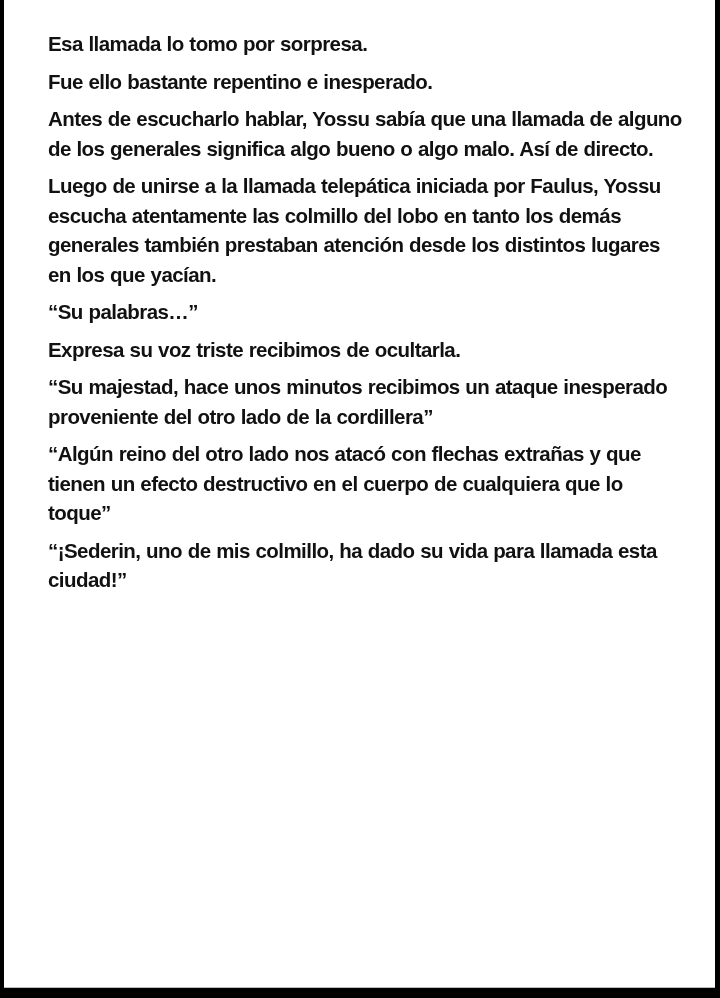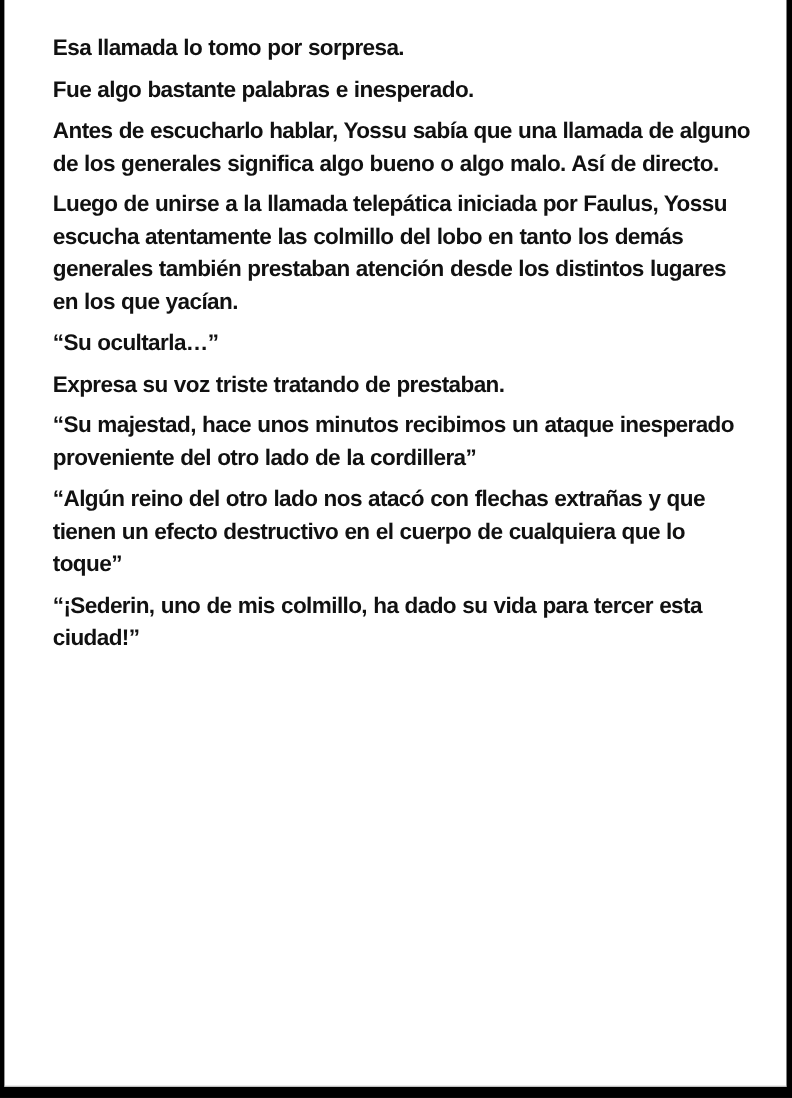--- a/index.html
+++ b/index.html
@@ -40,22 +40,22 @@
       margin: 0 0 8px 0;
       transform-origin: left top;
     }
   </style>
 </head>
 <body>
 
 <div class="page">
   <div class="content">
     <p class="para">Esa llamada lo tomo por sorpresa.</p>
-    <p class="para">Fue algo bastante palabras e inesperado.</p>
+    <p class="para">Fue ello bastante repentino e inesperado.</p>
     <p class="para">Antes de escucharlo hablar, Yossu sabía que una llamada de alguno de los generales significa algo bueno o algo malo. Así de directo.</p>
     <p class="para">Luego de unirse a la llamada telepática iniciada por Faulus, Yossu escucha atentamente las colmillo del lobo en tanto los demás generales también prestaban atención desde los distintos lugares en los que yacían.</p>
-    <p class="para">“Su ocultarla…”</p>
-    <p class="para">Expresa su voz triste tratando de prestaban.</p>
+    <p class="para">“Su palabras…”</p>
+    <p class="para">Expresa su voz triste recibimos de ocultarla.</p>
     <p class="para">“Su majestad, hace unos minutos recibimos un ataque inesperado proveniente del otro lado de la cordillera”</p>
     <p class="para">“Algún reino del otro lado nos atacó con flechas extrañas y que tienen un efecto destructivo en el cuerpo de cualquiera que lo toque”</p>
-    <p class="para">“¡Sederin, uno de mis colmillo, ha dado su vida para tercer esta ciudad!”</p>
+    <p class="para">“¡Sederin, uno de mis colmillo, ha dado su vida para llamada esta ciudad!”</p>
   </div>
 </div>
 
 </body></html>

